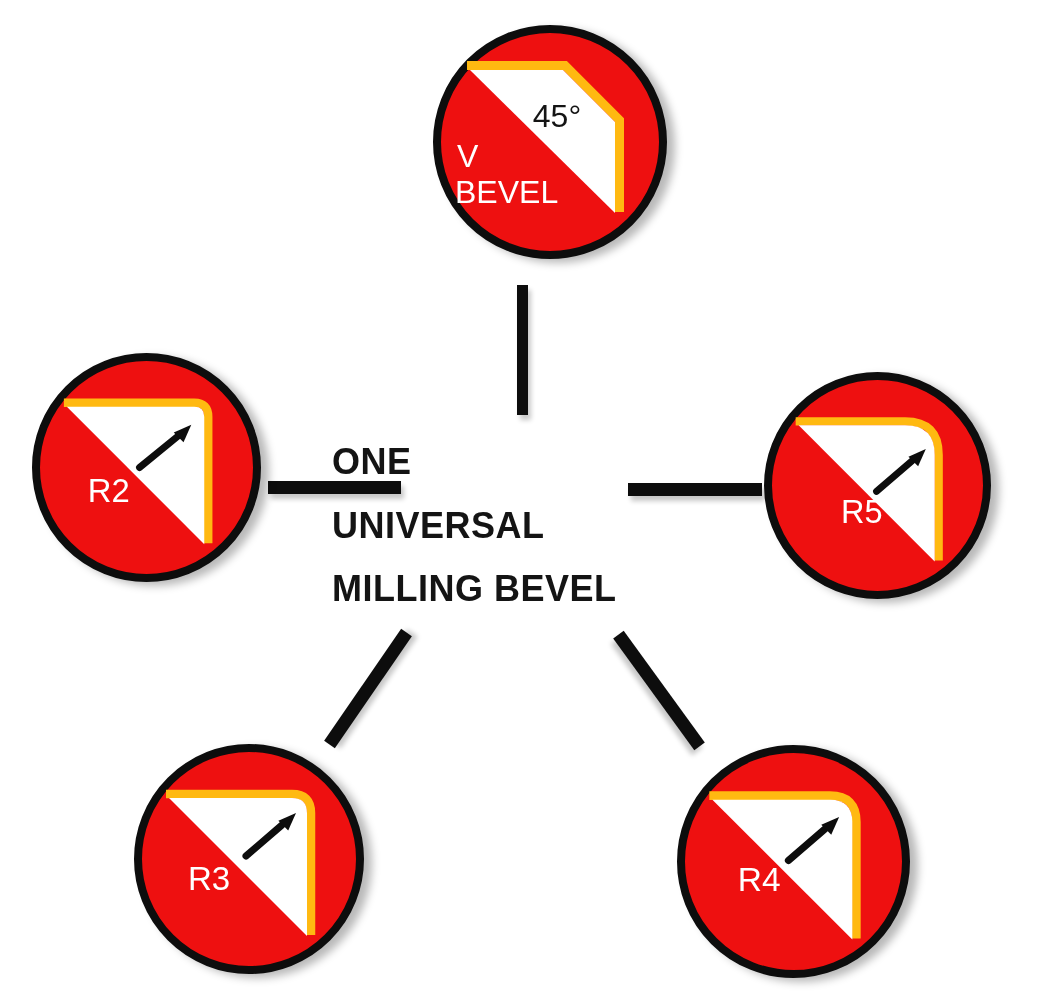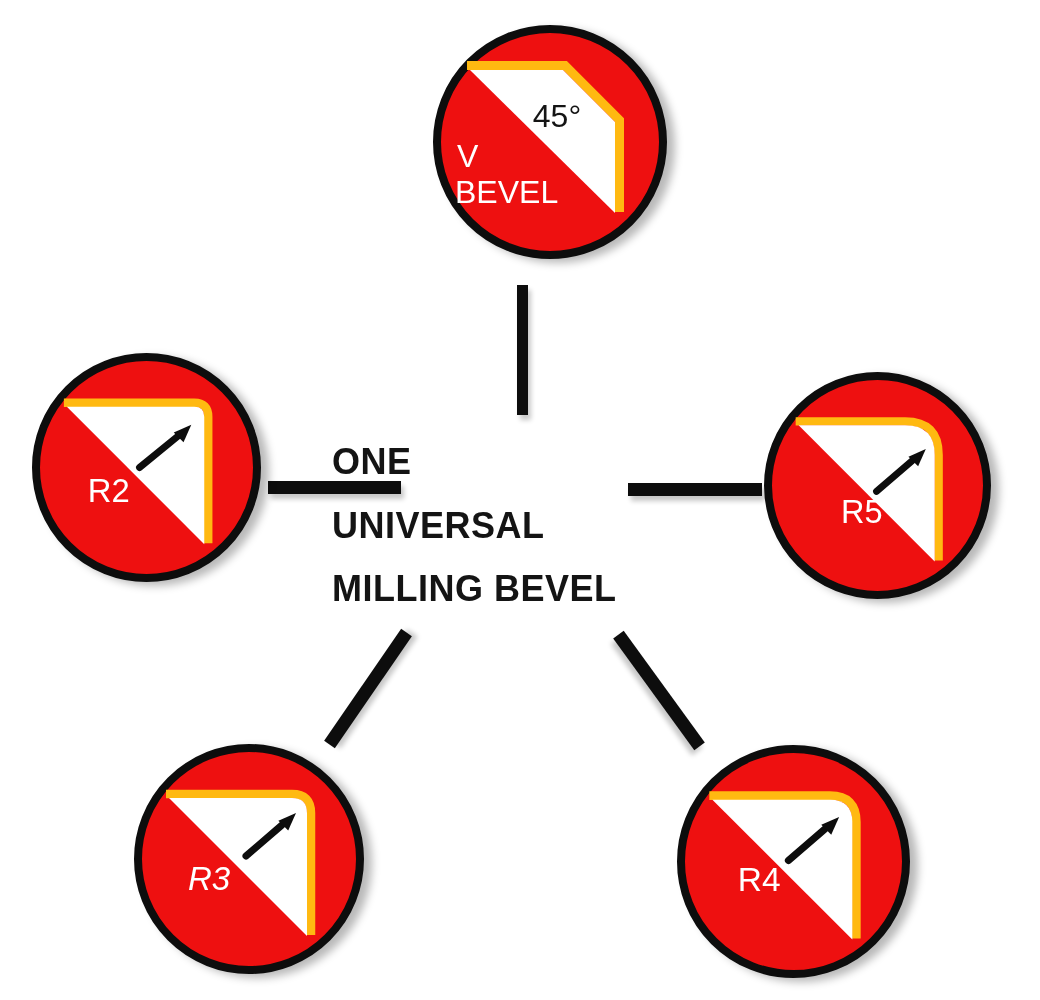--- a/index.html
+++ b/index.html
@@ -11,21 +11,21 @@
   .badge{
     position:absolute;border-radius:50%;box-sizing:border-box;
     background:var(--badge_red,#EE1010);
     border:8px solid var(--ink_black,#0D0D0D);
     box-shadow:8px 4px 9px rgba(0,0,0,0.28);
   }
   .badge svg{position:absolute;left:0;top:0;width:100%;height:100%;display:block;overflow:visible;}
   .badge-v-bevel{left:433px;top:25px;width:234px;height:234px;}
   .badge-r2{left:32px;top:353px;width:229px;height:229px;text-align:center;}
   .badge-r5{left:764px;top:372px;width:227px;height:227px;}
-  .badge-r3{left:134px;top:744px;width:230px;height:230px;font-style:italic;}
+  .badge-r3{left:134px;top:744px;width:230px;height:230px;}
   .badge-r4{left:677px;top:745px;width:233px;height:233px;}
 
   .band{fill:none;stroke:var(--band_yellow,#FFB911);}
   .face{fill:#ffffff;}
   .arrow-shaft{stroke:var(--ink_black,#0D0D0D);stroke-width:7;stroke-linecap:round;}
   .arrow-head{fill:var(--ink_black,#0D0D0D);}
   .badge text{font-family:"Liberation Sans","DejaVu Sans",sans-serif;}
   .r-label{fill:#ffffff;font-size:33px;}
   .angle-label{fill:#141414;font-size:32px;text-anchor:middle;}
   .bevel-label{fill:#ffffff;font-size:32px;}

